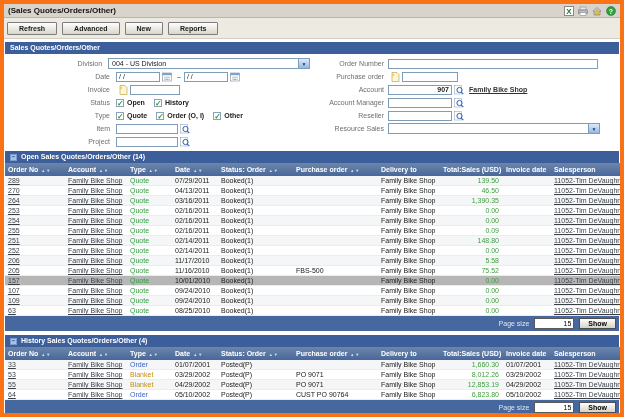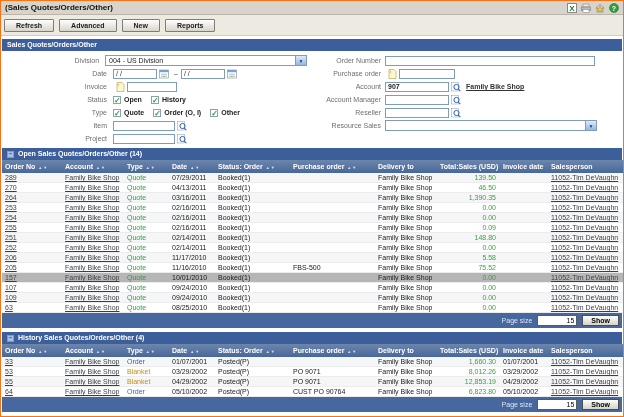--- a/index.html
+++ b/index.html
@@ -1,18 +1,18 @@
 <!DOCTYPE html>
 <html><head>
 <meta charset="utf-8">
 <style>
   * { box-sizing: border-box; margin: 0; padding: 0; }
   html,body { width: 624px; height: 417px; }
   body { font-family: "Liberation Sans", sans-serif; background:#fff; }
-  #app { width:624px; height:417px; border:1px solid #f97316; background:#fff; overflow:hidden; }
+  #app { width:624px; height:417px; border:4px solid #f97316; background:#fff; overflow:hidden; }
 
   
   .titlebar { height:14px; background:#d8d4cb; border-bottom:1px solid #b9b5ab;
               display:flex; align-items:center; padding:0 4px; }
   .titlebar .title { font-size:8px; font-weight:bold; color:#111; flex:1; }
   .titlebar .ticons { display:flex; gap:4px; align-items:center; }
   .ticon { width:10px; height:10px; display:block; cursor:pointer; }
 
   
   .toolbar { height:21px; background:#edeae2; display:flex; align-items:center; padding-left:3px; gap:5px;
@@ -220,21 +220,21 @@
       <div class="frow">
         <span class="flabel">Purchase order</span>
         <svg class="icn" viewBox="0 0 10 10">
           <path d="M2 0.5 H7 L9 2.5 V9.5 H2 Z" fill="#fdf6d8" stroke="#b99b2e" stroke-width="0.6"></path>
           <path d="M2.5 1 L4.5 3 L2.5 4.5 Z" fill="#f4c430"></path>
         </svg>
         <input class="tin" style="width: 56px;" value="">
       </div>
       <div class="frow">
         <span class="flabel">Account</span>
-        <input class="tin" style="width: 64px; font-weight: bold;" value="907">
+        <input class="tin" style="width: 64px; font-weight: bold; text-align: right;" value="907">
         <svg class="icn" viewBox="0 0 10 10">
           <rect x="0.5" y="0.5" width="7" height="8.5" fill="#fff" stroke="#8899aa" stroke-width="0.5"></rect>
           <circle cx="5.5" cy="5" r="2.6" fill="none" stroke="#2b5fb0" stroke-width="1"></circle>
           <line x1="7.3" y1="7" x2="9.3" y2="9.2" stroke="#2b5fb0" stroke-width="1.1"></line>
         </svg>
         <a class="flink">Family Bike Shop</a>
       </div>
       <div class="frow">
         <span class="flabel">Account Manager</span>
         <input class="tin" style="width: 64px;" value="">

